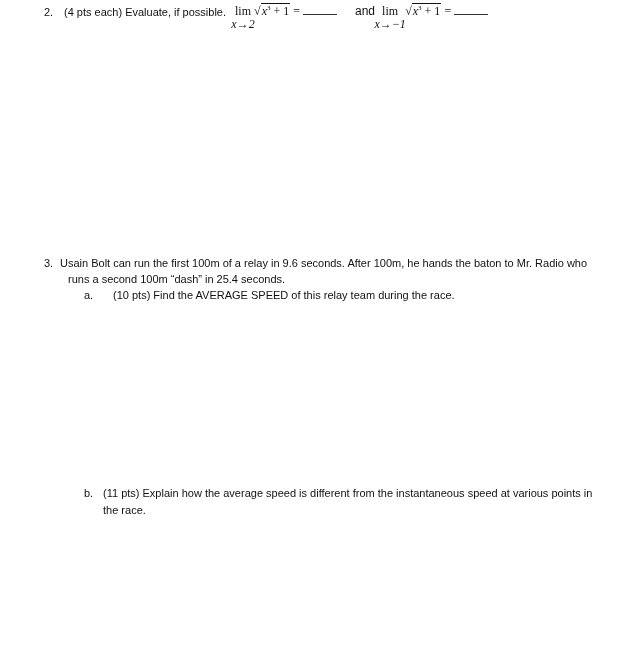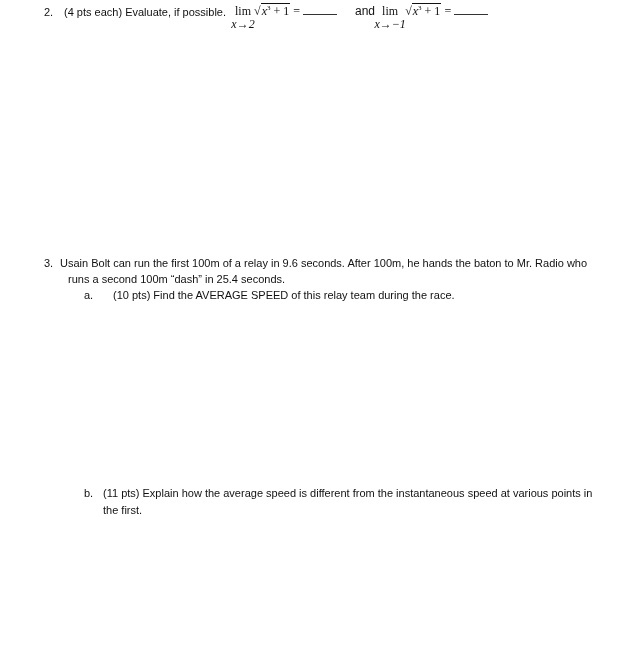--- a/index.html
+++ b/index.html
@@ -46,13 +46,13 @@
 
 <div class="abs" style="left:44px; top:257px;">3.</div>
 <div class="abs" style="left:60px; top:257px;">Usain Bolt can run the first 100m of a relay in 9.6 seconds.  After 100m, he hands the baton to Mr. Radio who</div>
 <div class="abs" style="left:68px; top:273px;">runs a second 100m “dash” in 25.4 seconds.</div>
 
 <div class="abs" style="left:84px; top:289px;">a.</div>
 <div class="abs" style="left:113px; top:289px;">(10 pts) Find the AVERAGE SPEED of this relay team during the race.</div>
 
 <div class="abs" style="left:84px; top:487px;">b.</div>
 <div class="abs" style="left:103px; top:487px;">(11 pts)  Explain how the average speed is different from the instantaneous speed at various points in</div>
-<div class="abs" style="left:103px; top:504px;">the first.</div>
+<div class="abs" style="left:103px; top:504px;">the race.</div>
 
 </body></html>

